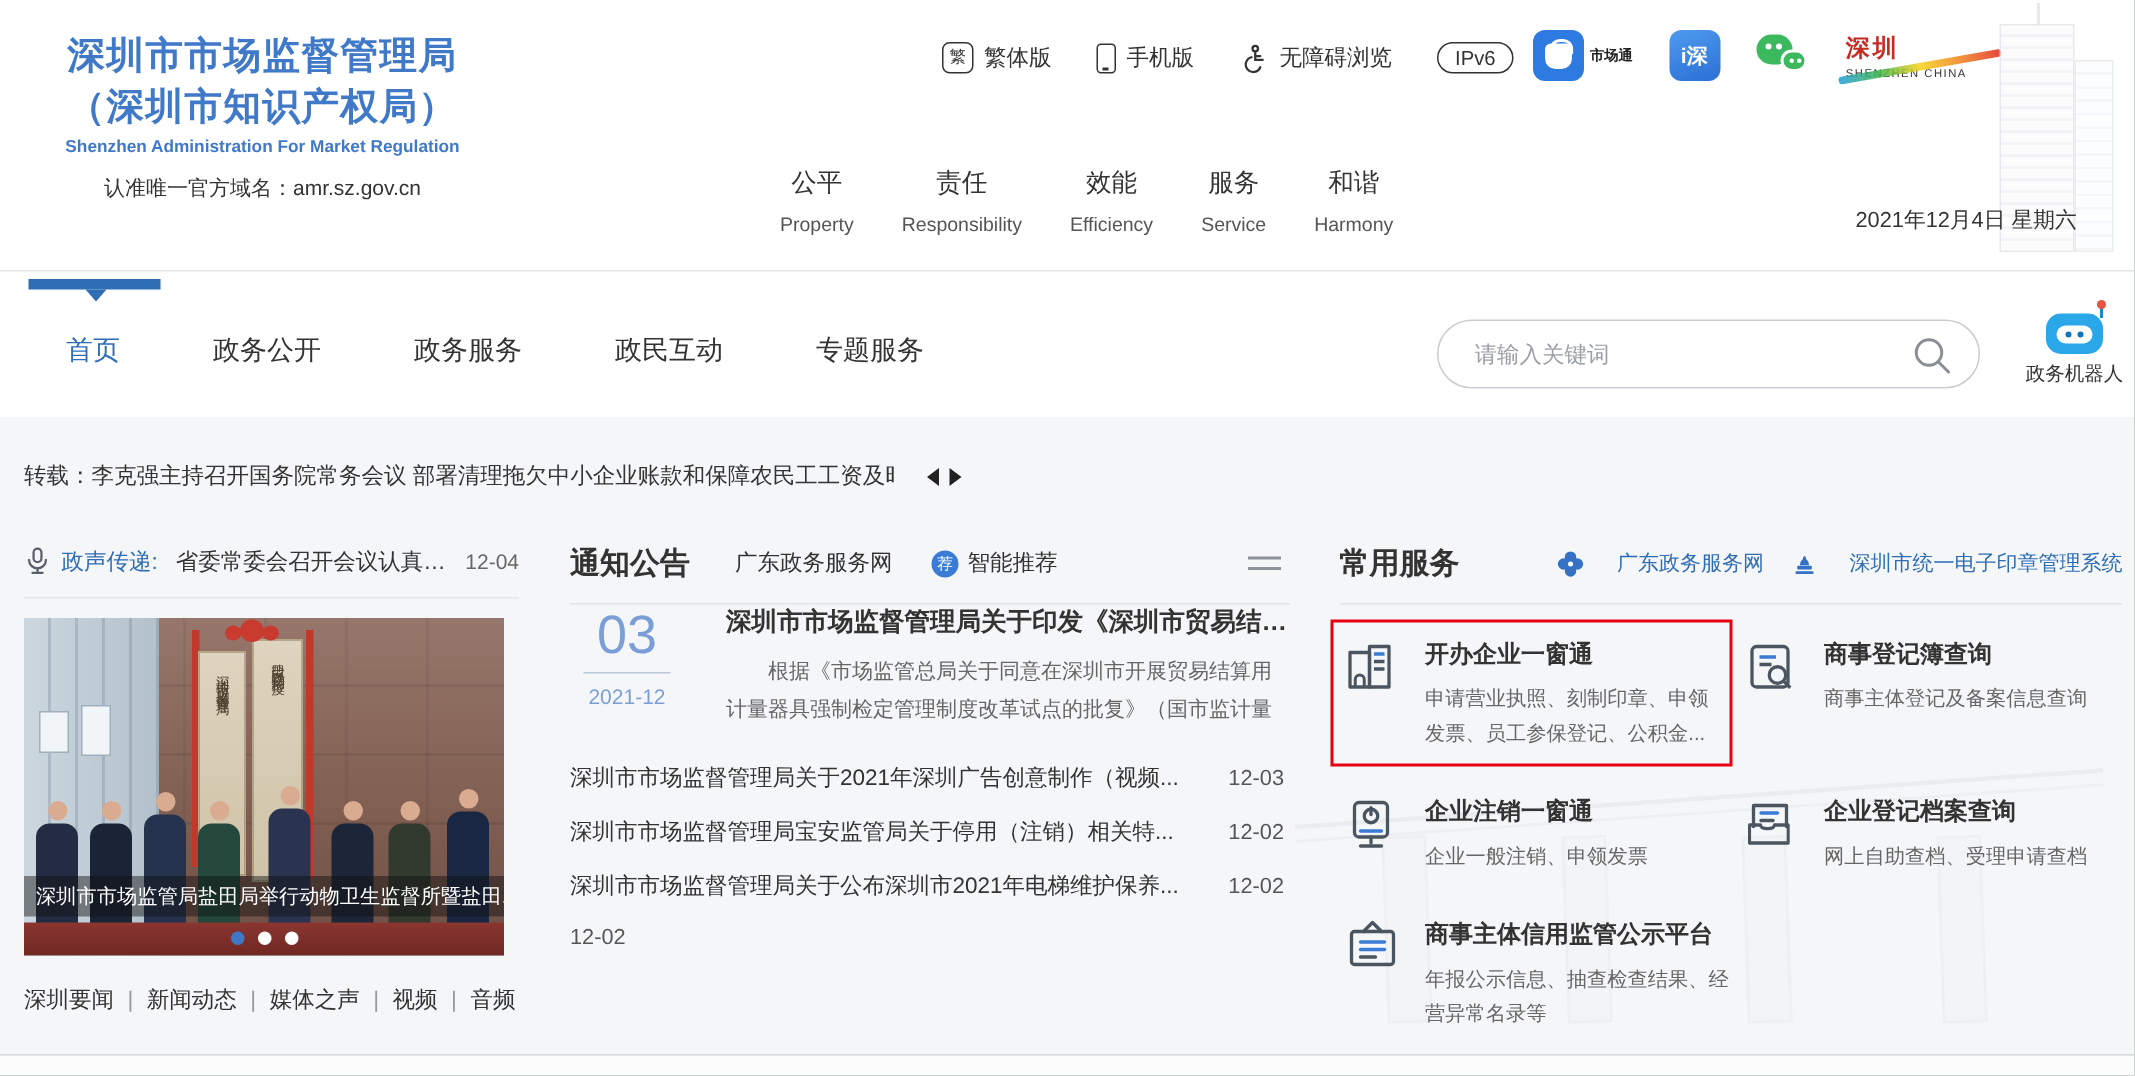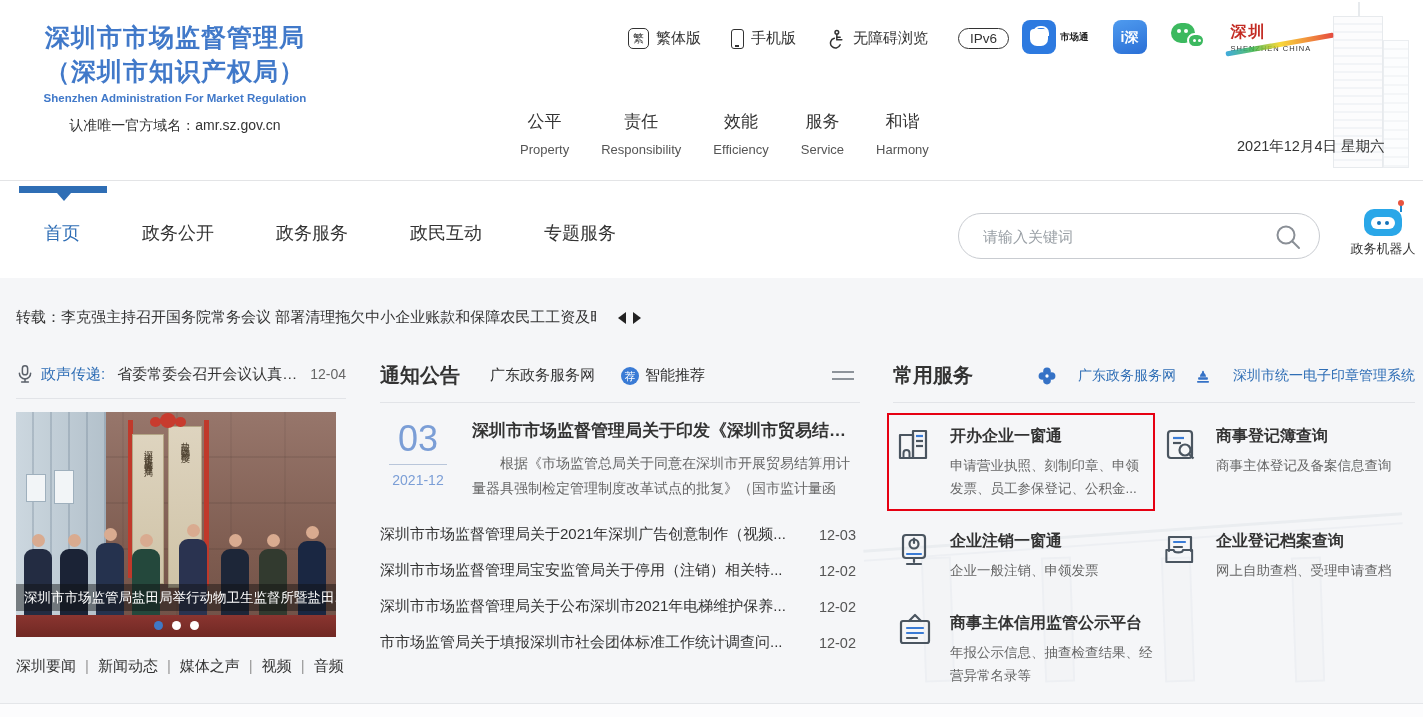--- a/index.html
+++ b/index.html
@@ -120,21 +120,21 @@
   .col-notice { position:absolute; top:84px; left:380px; width:480px; }
   .sec-head { display:flex; align-items:center; }
   .sec-title { font-size:20px; font-weight:bold; color:#333; }
   .nt-tab { font-size:15px; color:#333; margin-left:30px; cursor:pointer; }
   .nt-smart { display:flex; align-items:center; gap:6px; margin-left:26px; cursor:pointer; }
   .nt-badge { width:18px; height:18px; border-radius:50%; background:#3a7bd5; color:#fff; font-size:10.5px; line-height:18px; text-align:center; }
   .nt-smart-label { font-size:15px; color:#333; }
   .nt-burger { margin-left:auto; margin-right:6px; cursor:pointer; }
   .nt-burger span { display:block; width:22px; height:2px; background:#8d939a; margin:5px 0; }
   .col-notice .divider, .col-services .divider { border-bottom:1px solid #e2e4e8; margin-top:13px; }
-  .featured { display:flex; gap:16px; margin-top:16px; cursor:pointer; }
+  .featured { display:flex; gap:28px; cursor:pointer; }
   .datebox { width:76px; flex:none; text-align:center; }
   .fd-day { font-size:36px; color:#7b9ed6; line-height:40px; }
   .fd-hr { width:58px; border-top:1px solid #b9c6da; margin:5px auto 0; }
   .fd-month { font-size:14px; color:#7b9ed6; margin-top:7px; }
   .ftext { flex:1; min-width:0; }
   .f-title { font-size:17px; font-weight:bold; color:#333; white-space:nowrap; overflow:hidden; text-overflow:ellipsis; }
   .f-excerpt { margin-top:9px; font-size:14px; color:#666; line-height:25px; text-indent:2em; max-height:50px; overflow:hidden; }
   .nt-list { margin-top:8px; }
   .nt-row { display:flex; align-items:center; padding:16px 0 1px; cursor:pointer; }
   .nt-row-title { flex:1; min-width:0; font-size:15px; color:#333; white-space:nowrap; overflow:hidden; text-overflow:ellipsis; padding-right:14px; }
@@ -398,21 +398,20 @@
         </div>
         <div class="nt-row">
           <span class="nt-row-title">深圳市市场监督管理局宝安监管局关于停用（注销）相关特...</span>
           <span class="nt-row-date">12-02</span>
         </div>
         <div class="nt-row">
           <span class="nt-row-title">深圳市市场监督管理局关于公布深圳市2021年电梯维护保养...</span>
           <span class="nt-row-date">12-02</span>
         </div>
         <div class="nt-row">
-          <span class="nt-row-title">市市场监管局关于填报深圳市社会团体标准工作统计调查问...</span>
           <span class="nt-row-date">12-02</span>
         </div>
       </div>
     </div>
 
     <div class="col-services">
       <div class="sec-head">
         <span class="sec-title">常用服务</span>
         <span class="sv-links">
           <span class="sv-link">

